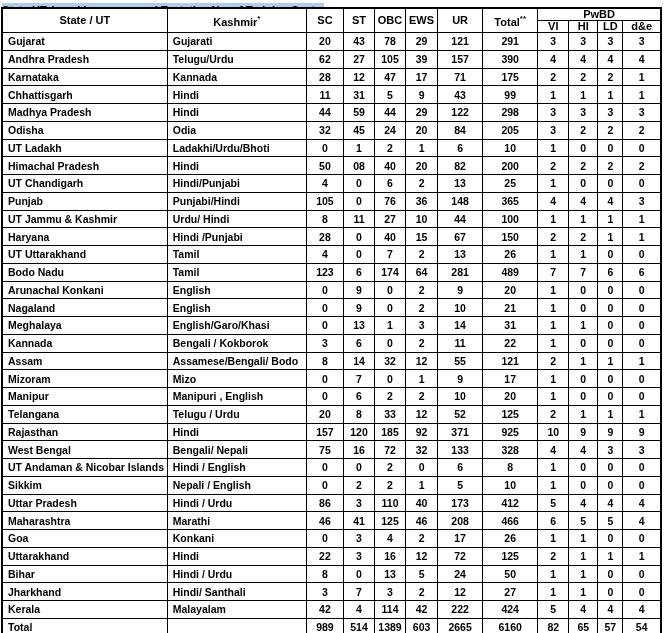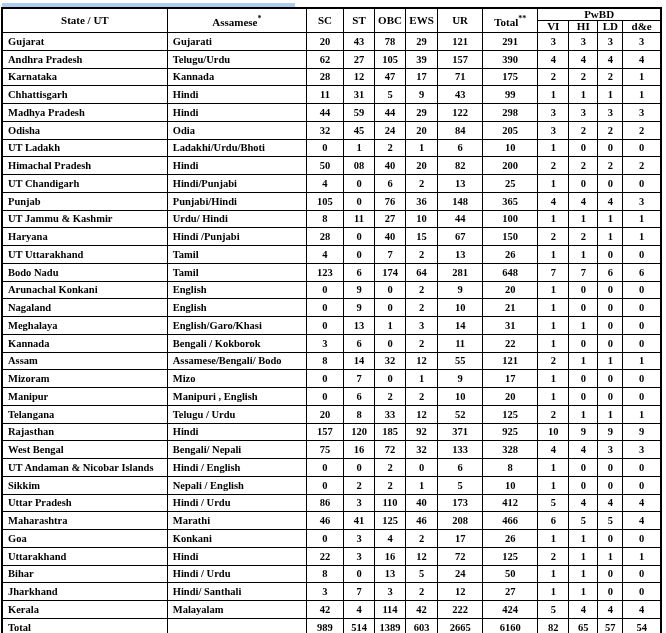--- a/index.html
+++ b/index.html
@@ -2,21 +2,21 @@
 <html><head>
 <meta charset="utf-8">
 <style>
   html, body { margin: 0; padding: 0; background: #ffffff; }
   .page {
     position: relative;
     width: 666px;
     height: 633px;
     overflow: hidden;
     background: #ffffff;
-    font-family: Liberation Serif, serif;
+    font-family: Liberation Sans, sans-serif;
     color: #000;
   }
   
   .title-clip {
     position: absolute;
     top: 0; left: 2px;
     height: 7px;
     width: 640px;
     overflow: hidden;
   }
@@ -84,21 +84,21 @@
       <col style="width:45px">
       <col style="width:55px">
       <col style="width:31px">
       <col style="width:29px">
       <col style="width:25px">
       <col style="width:38px">
     </colgroup>
     <thead>
       <tr>
         <th rowspan="2">State / UT</th>
-        <th rowspan="2"><span>Assamese</span><sup>*</sup></th>
+        <th rowspan="2"><span>Kashmir</span><sup>*</sup></th>
         <th rowspan="2">SC</th>
         <th rowspan="2">ST</th>
         <th rowspan="2">OBC</th>
         <th rowspan="2">EWS</th>
         <th rowspan="2">UR</th>
         <th rowspan="2"><span>Total</span><sup>**</sup></th>
         <th colspan="4">PwBD</th>
       </tr>
       <tr>
         <th>VI</th>
@@ -291,21 +291,21 @@
       <td>0</td>
     </tr>
         <tr>
       <td class="text">Bodo Nadu</td>
       <td class="text">Tamil</td>
       <td>123</td>
       <td>6</td>
       <td>174</td>
       <td>64</td>
       <td>281</td>
-      <td>648</td>
+      <td>489</td>
       <td>7</td>
       <td>7</td>
       <td>6</td>
       <td>6</td>
     </tr>
         <tr>
       <td class="text">Arunachal Konkani</td>
       <td class="text">English</td>
       <td>0</td>
       <td>9</td>

